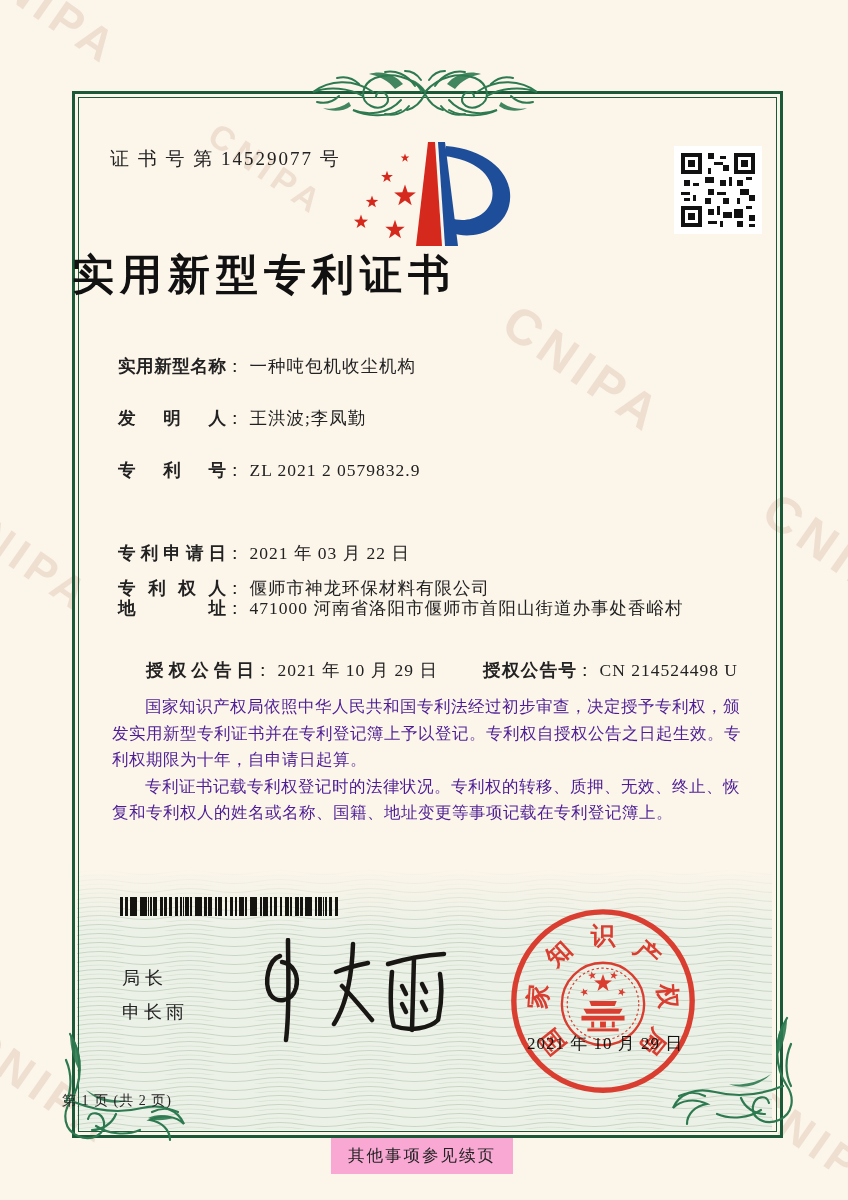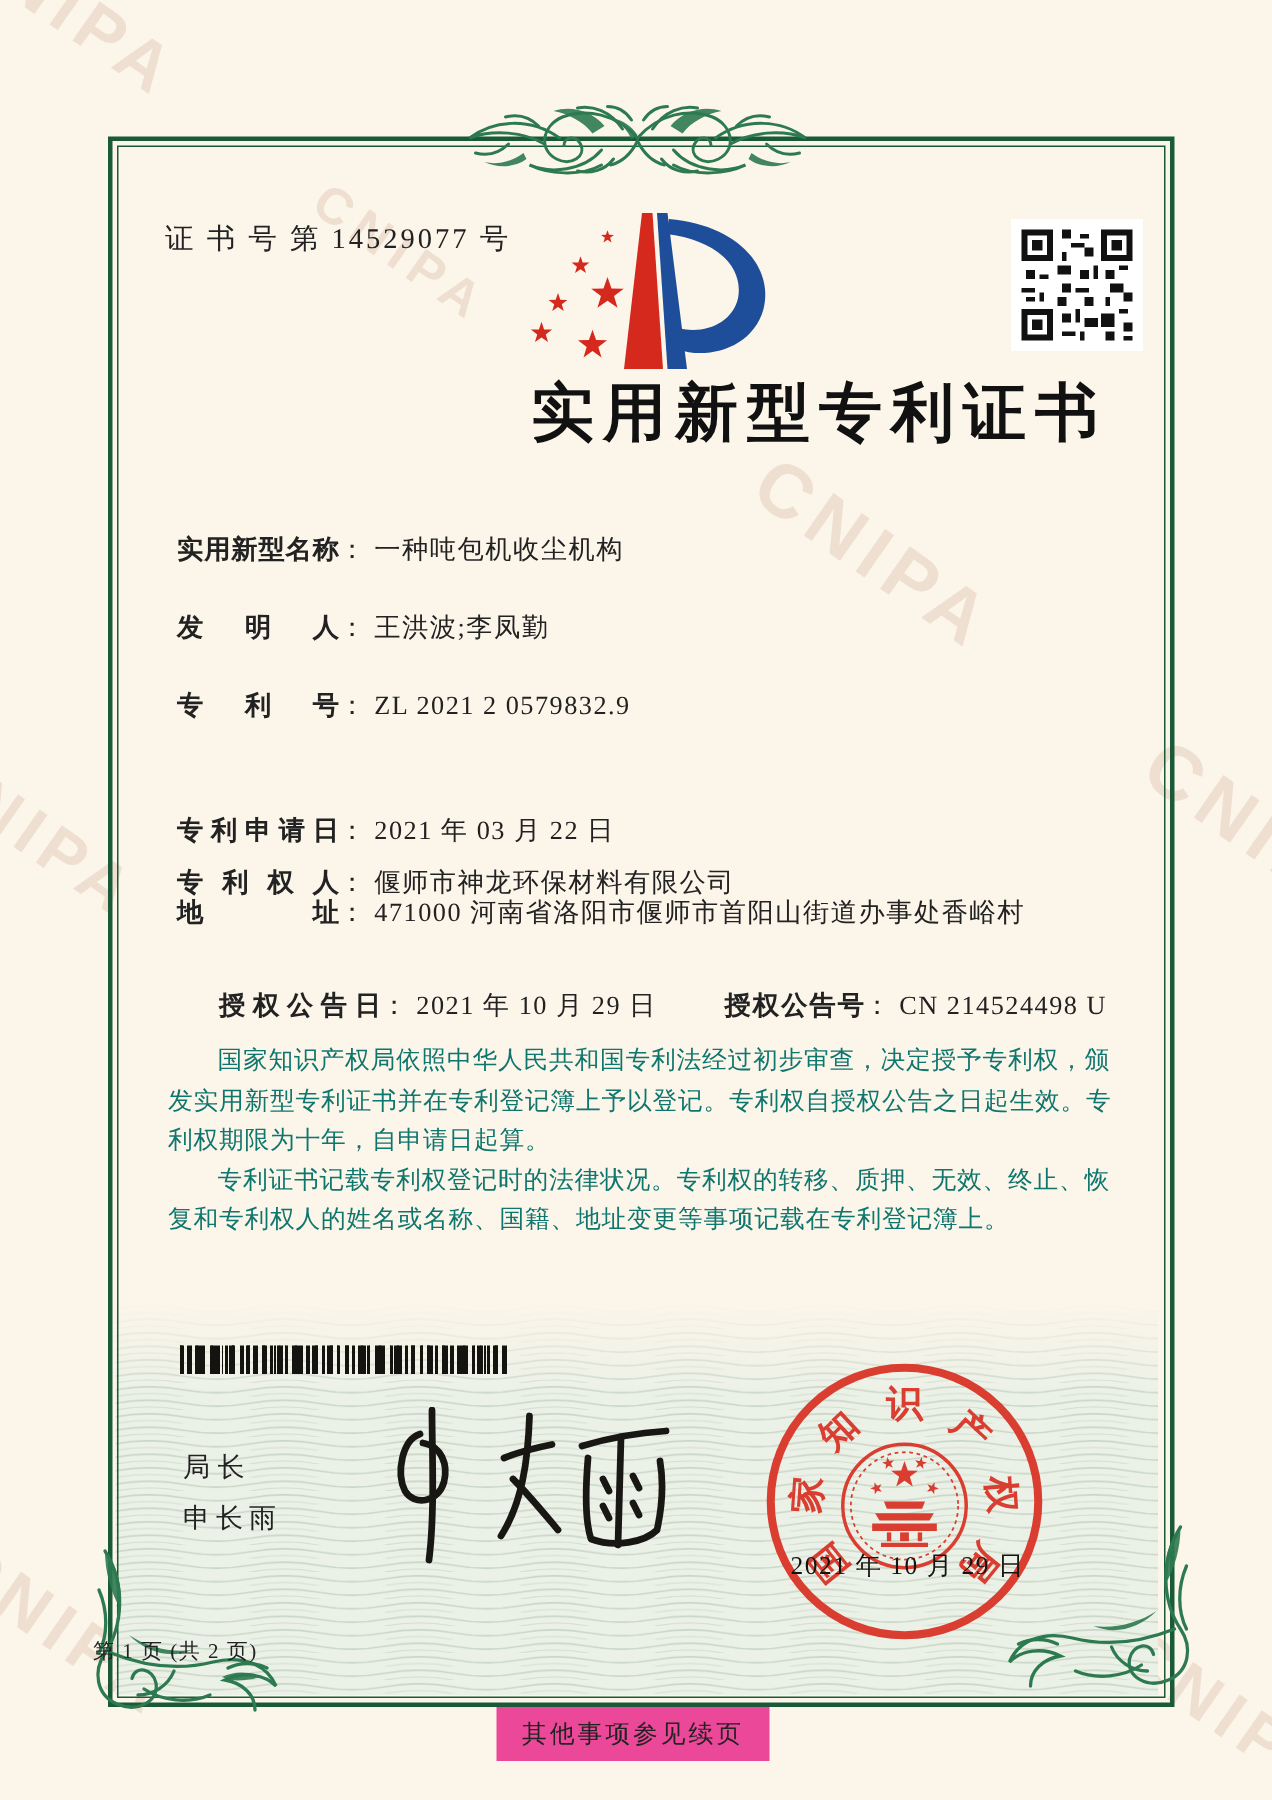--- a/index.html
+++ b/index.html
@@ -22,50 +22,50 @@
   .frame-inner { position:absolute; inset:3px; border:1px solid #1b5a38; }
   
   .band { position:absolute; left:77px; top:868px; width:695px; height:262px; z-index:1; }
   .band-fade { position:absolute; left:0; top:0; width:100%; height:60px;
                background:linear-gradient(#fcf5ea, rgba(252,245,234,0)); }
   
   .cert-no { position:absolute; left:110px; top:146px; font-size:19px;
              letter-spacing:2px; z-index:4; }
   .logo { position:absolute; left:342px; top:138px; z-index:4; }
   .qr { position:absolute; left:674px; top:146px; z-index:4; background:#fff; padding:5px; }
-  .title { position:absolute; left:72px; top:247px; width:666px; text-align:right;
+  .title { position:absolute; left:72px; top:247px; width:666px; text-align:left;
            font-size:42px; font-weight:bold; letter-spacing:6px; color:#111; z-index:4; }
   
   .row { position:absolute; left:118px; font-size:17.5px; z-index:4; white-space:nowrap; }
   .lbl { display:inline-block; width:108px; text-align:justify; text-align-last:justify;font-weight:bold; }
   .val { margin-left:6px; letter-spacing:1px;text-align:right; }
   .grant2 { position:absolute; left:337px; top:0; }
   .grant2 .lbl { width:93px; }
   
   .body-text { position:absolute; left:112px; top:694px; width:630px; z-index:4;
-               font-size:16.5px; line-height:26.5px; color:#0f766e; letter-spacing:0.5px; }
+               font-size:16.5px; line-height:26.5px; color:#4c1d95; letter-spacing:0.5px; }
   .body-text p { margin:0; text-indent:2em; }
   
   .barcode { position:absolute; left:120px; top:897px; width:219px; height:19px; z-index:4;
     background:
       repeating-linear-gradient(90deg,#15130f 0 2px,transparent 2px 5px),
       repeating-linear-gradient(90deg,#15130f 0 1px,transparent 1px 7px),
       repeating-linear-gradient(90deg,#15130f 0 3px,transparent 3px 11px);
   }
   .director-title { position:absolute; left:122px; top:966px; font-size:18px;
                     letter-spacing:5px; z-index:4; }
   .director-name { position:absolute; left:122px; top:1000px; font-size:18px;
                    letter-spacing:4px; z-index:4;text-align:center; }
   .signature { position:absolute; left:250px; top:938px; z-index:4; }
   .seal { position:absolute; left:505px; top:903px; z-index:4; opacity:0.95; }
   .seal-date { position:absolute; left:527px; top:1032px; font-size:17px;
                letter-spacing:1px; color:#15130f; z-index:5; white-space:nowrap; }
   .page-info { position:absolute; left:62px; top:1092px; width:690px; text-align:left;
                font-size:14px; letter-spacing:1px; z-index:4; }
-  .note-box { position:absolute; left:331px; top:1138px; background:#ec4899;
+  .note-box { position:absolute; left:331px; top:1138px; background:#f9a8d4;
               padding:7px 17px; font-size:16.5px; letter-spacing:2px; z-index:4; }
   
   .orn { position:absolute; z-index:3; pointer-events:none; }
   .orn-top { left:303px; top:66px; }
   .orn-bl { left:56px; top:1030px; }
   .orn-br { left:663px; top:1014px; transform:scaleX(-1); }
 </style>
 </head>
 <body>
 

